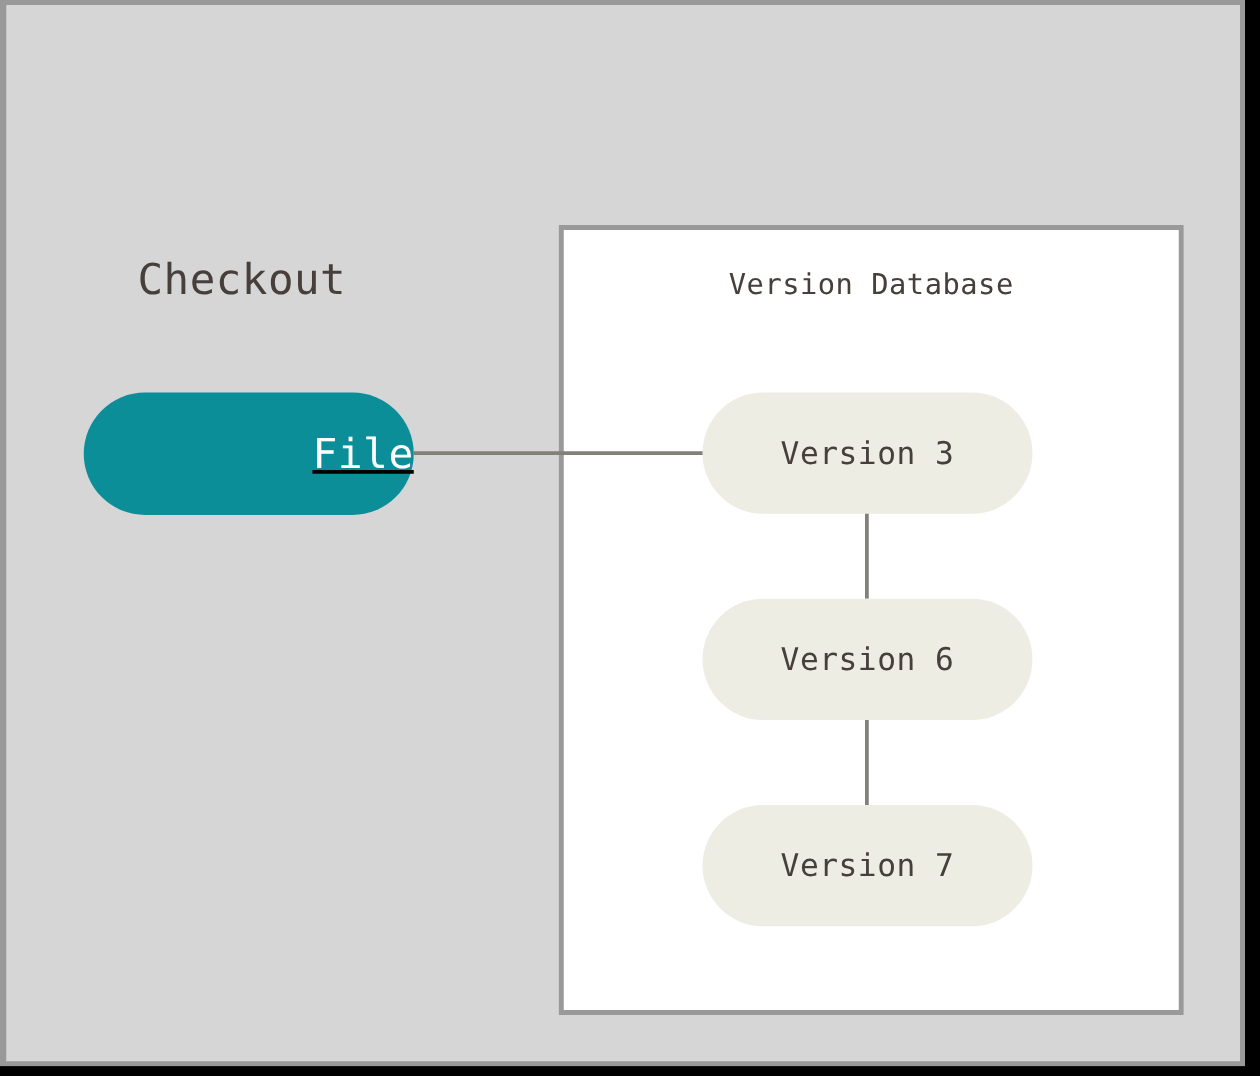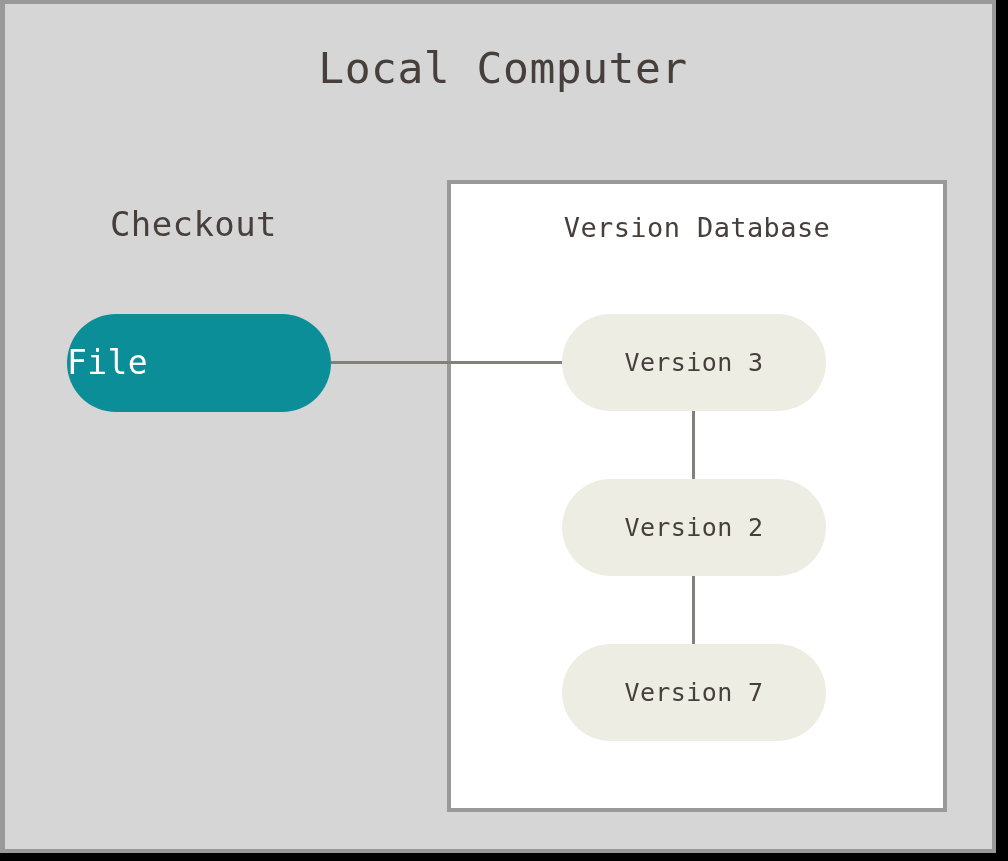--- a/index.html
+++ b/index.html
@@ -62,21 +62,22 @@
   .file-node {
     position: absolute;
     left: 62px;
     top: 310px;
     width: 264px;
     height: 98px;
     border-radius: 49px;
     background: #0C8E99;
     display: flex;
     align-items: center;
-    justify-content: flex-start;
+    justify-content: flex-end;
+    text-decoration: underline;
   }
   .file-node .node-text {
     font-size: 33px;
     line-height: 40px;
     letter-spacing: 0.4px;
     color: #FFFFFF;
     white-space: pre;
   }
 
   
@@ -90,21 +91,21 @@
     background: #FFFFFF;
     border: 4px solid #999999;
   }
 
   .db-title {
     position: absolute;
     left: 0px;
     top: 23px;
     width: 492px;
     text-align: center;
-    font-size: 27px;
+    font-size: 23px;
     line-height: 42px;
     letter-spacing: 0.4px;
     color: #463F3B;
     white-space: pre;
   }
 
   
   .version-node {
     position: absolute;
     left: 557px;
@@ -164,42 +165,41 @@
     background: #000000;
   }
 </style>
 </head>
 <body>
 
 <div id="canvas">
 
   <div class="outer-frame">
 
-    <div class="frame-title">Local Computer</div>
 
     <div class="checkout-label">Checkout</div>
 
     <div class="db-box">
       <div class="db-title">Version Database</div>
     </div>
 
     <div class="edge-h-file"></div>
     <div class="edge-v edge-v-0"></div>
     <div class="edge-v edge-v-1"></div>
 
     <div class="file-node">
       <span class="node-text">File</span>
     </div>
 
     <div class="version-node v-pos-0">
       <span class="node-text">Version 3</span>
     </div>
 
     <div class="version-node v-pos-1">
-      <span class="node-text">Version 2</span>
+      <span class="node-text">Version 6</span>
     </div>
 
     <div class="version-node v-pos-2">
       <span class="node-text">Version 7</span>
     </div>
 
   </div>
 
   <div class="matte-right"></div>
   <div class="matte-bottom"></div>

